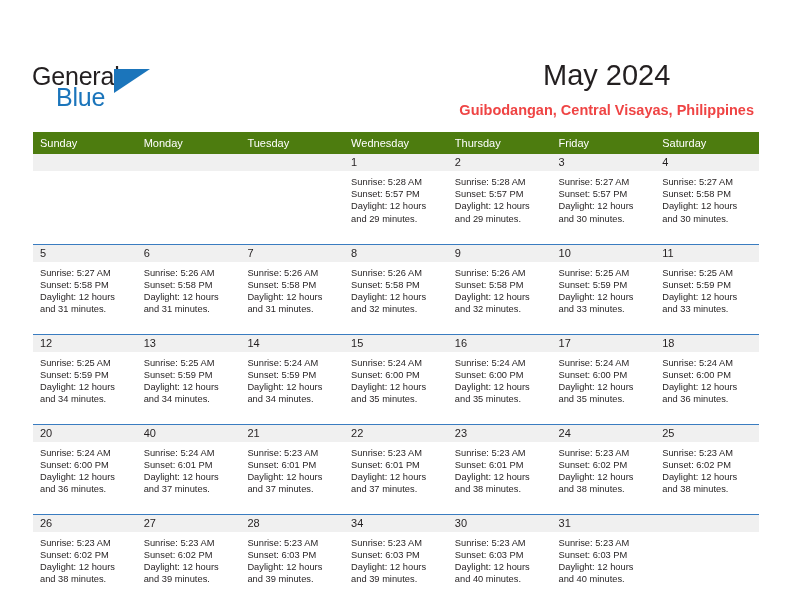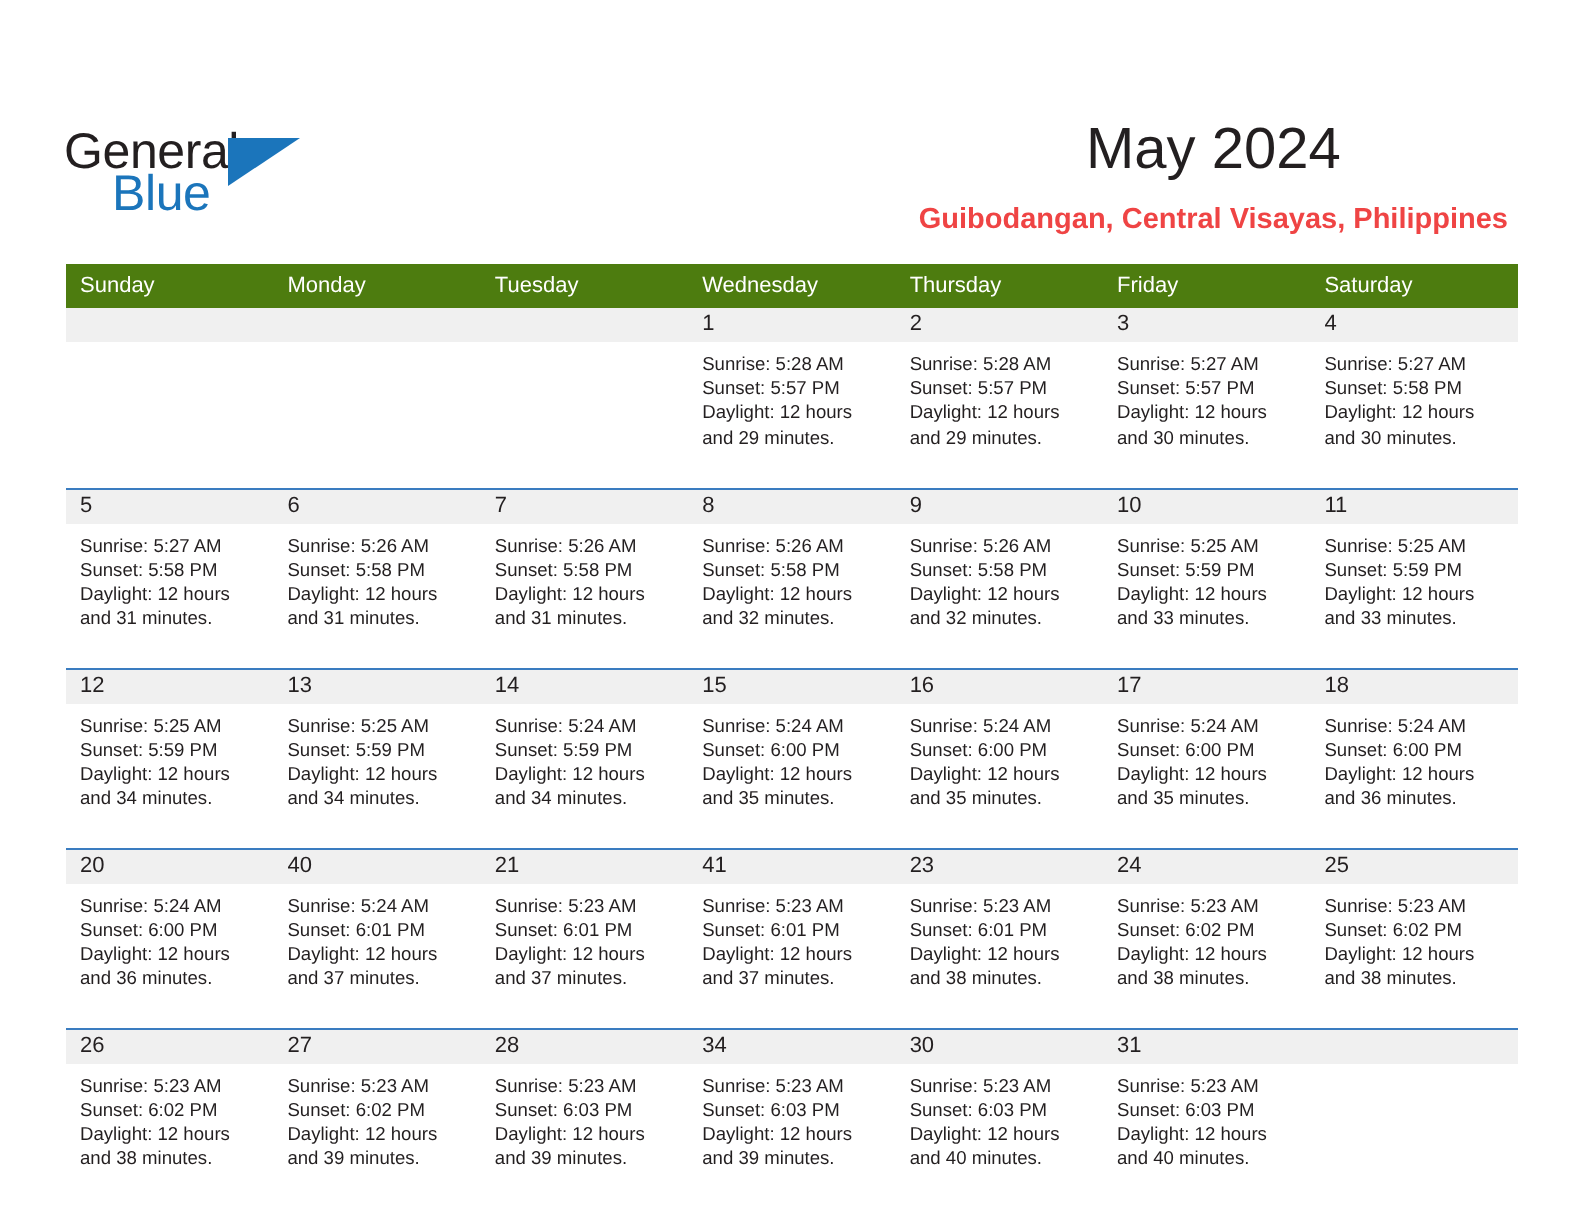--- a/index.html
+++ b/index.html
@@ -423,21 +423,21 @@
               <div class="daynum-bar">21</div>
               <div class="cell-body">
                 <div>Sunrise: 5:23 AM</div>
                 <div>Sunset: 6:01 PM</div>
                 <div class="daylight">Daylight: 12 hours and 37 minutes.</div>
               </div>
             </div>
           </td>
           <td>
             <div class="cell">
-              <div class="daynum-bar">41</div>
+              <div class="daynum-bar">22</div>
               <div class="cell-body">
                 <div>Sunrise: 5:23 AM</div>
                 <div>Sunset: 6:01 PM</div>
                 <div class="daylight">Daylight: 12 hours and 37 minutes.</div>
               </div>
             </div>
           </td>
           <td>
             <div class="cell">
               <div class="daynum-bar">23</div>

